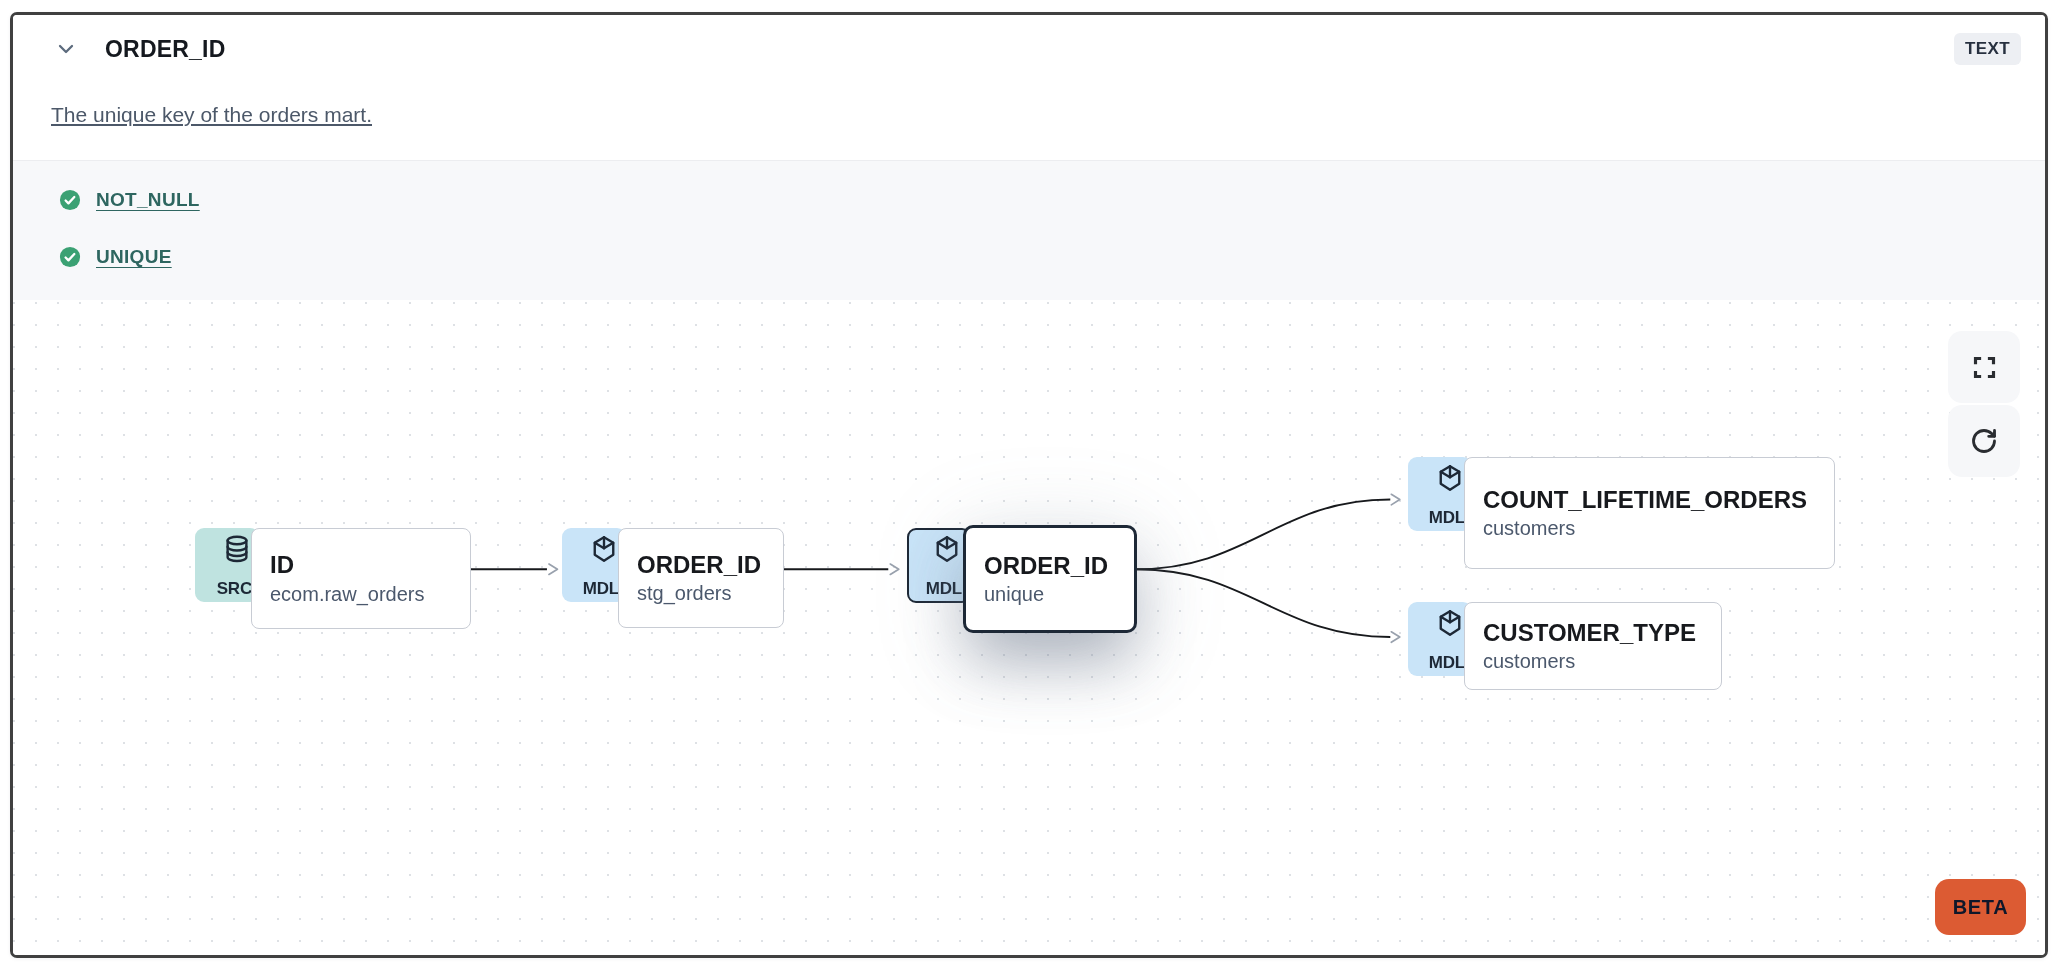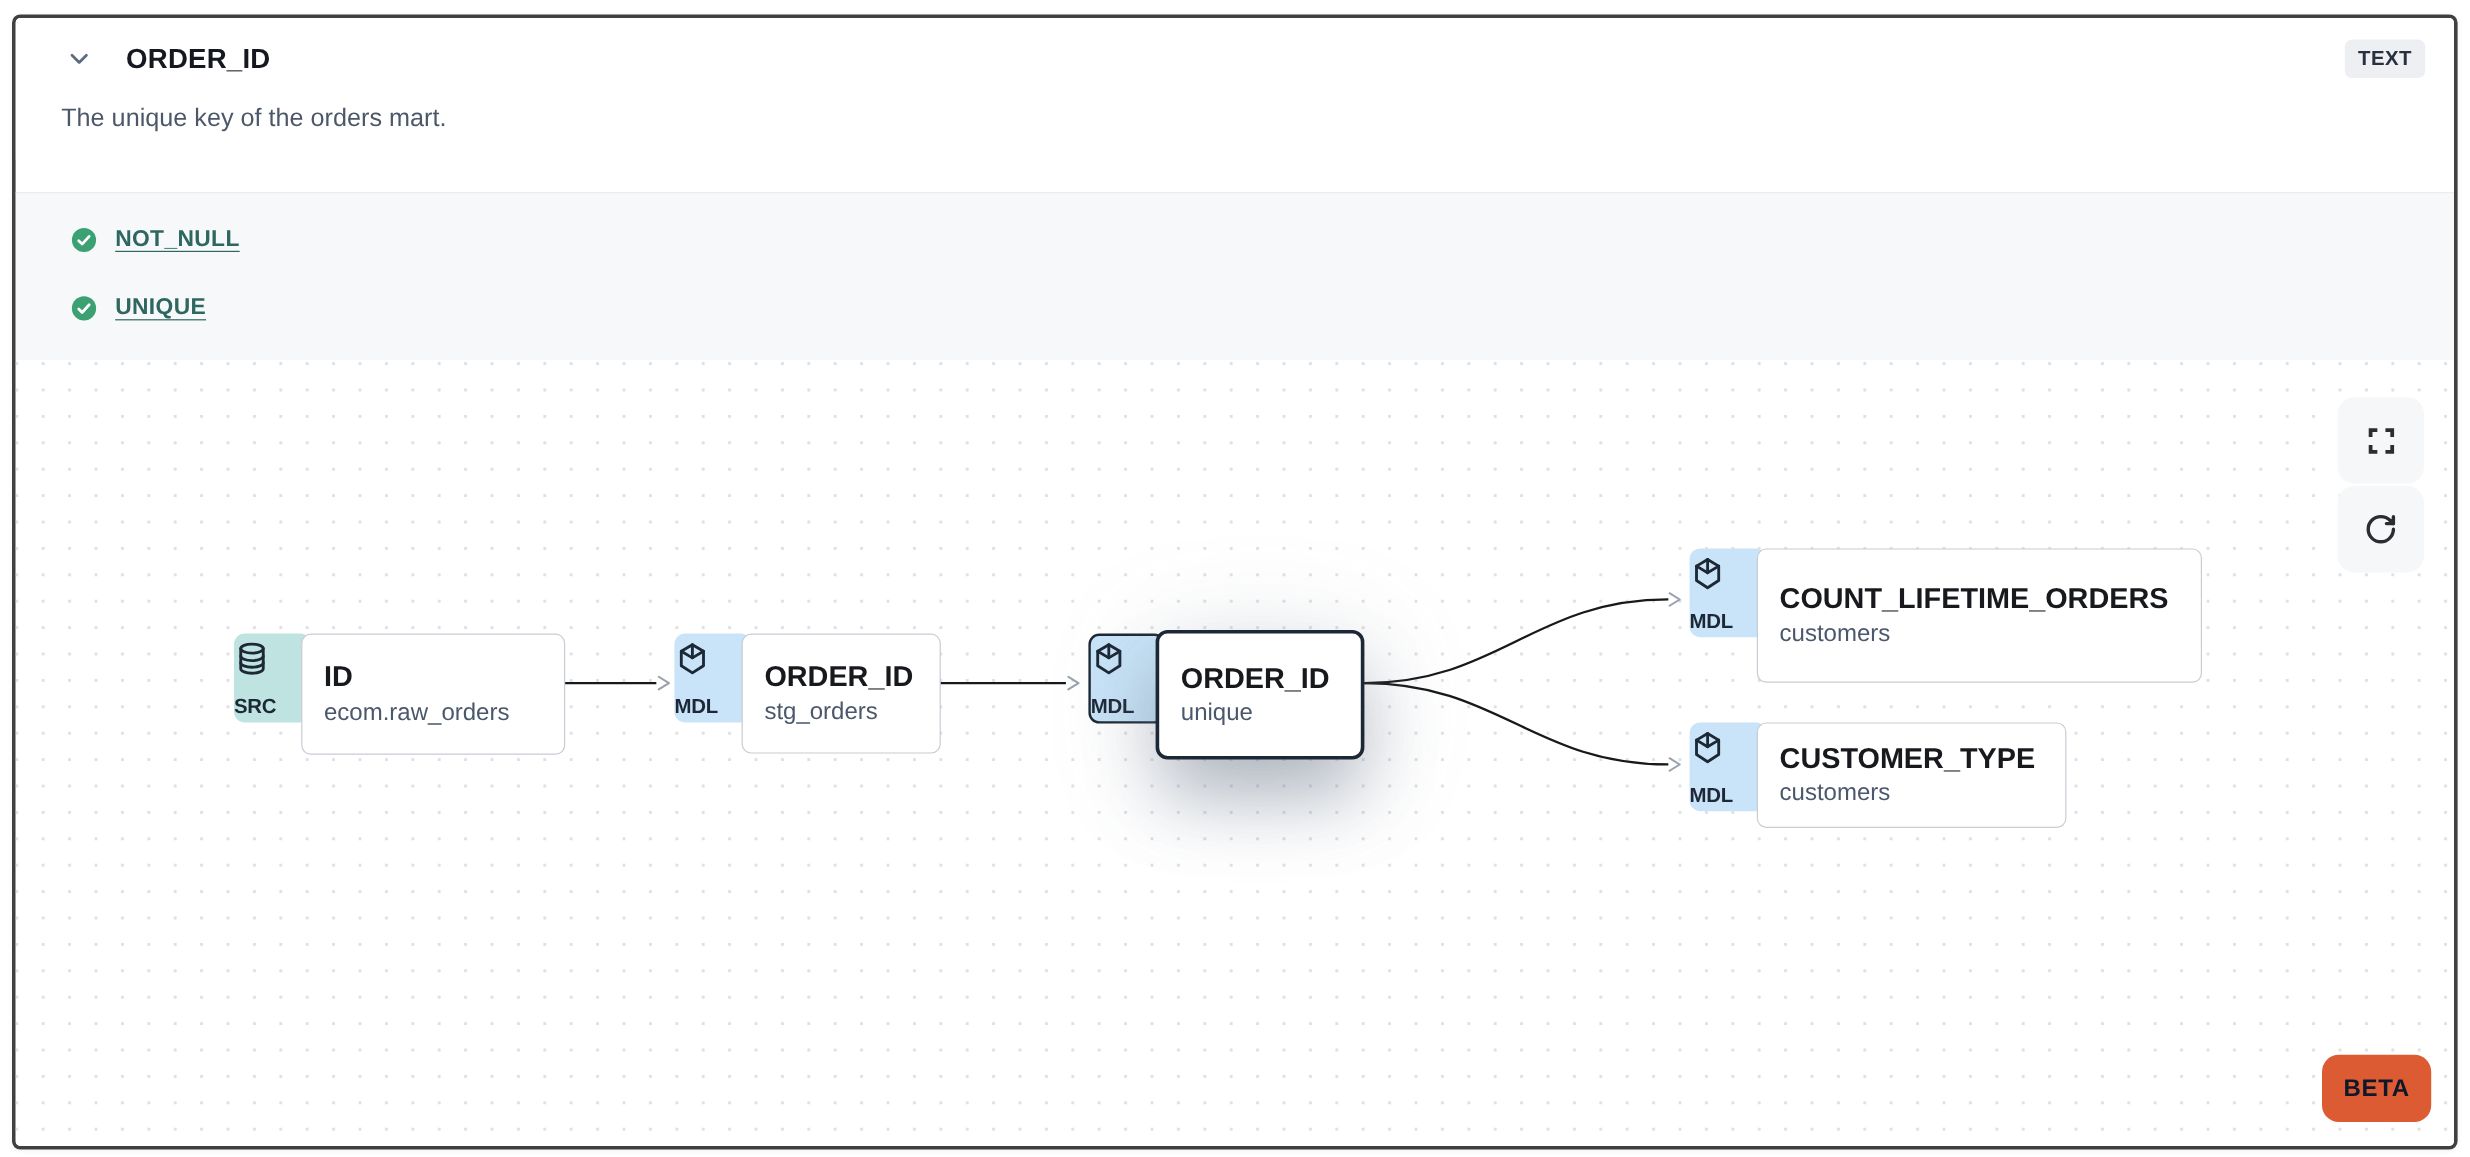--- a/index.html
+++ b/index.html
@@ -18,21 +18,21 @@
   .chevron-btn {
     width:30px; height:30px; border:none; background:transparent; cursor:pointer;
     display:flex; align-items:center; justify-content:center; margin-right:24px;
   }
   .page-title { font-size:23px; font-weight:600; color:#15191f; letter-spacing:.2px; }
   .type-badge {
     margin-left:auto; background:#edeff3; color:#27303f;
     font-size:17px; font-weight:600; letter-spacing:.4px;
     padding:6px 11px; border-radius:6px;
   }
-  .description { margin-top:20px; font-size:21px; color:#4c5869; }
+  .description { margin-top:36px; font-size:21px; color:#4c5869;text-decoration:underline; }
 
   
   .tests-section {
     height:140px; background:#f7f8fa; border-top:1px solid #ecedf0;
     padding:27px 0 0 46px; display:flex; flex-direction:column; gap:33px;margin-top:27px;
   }
   .test-row { display:flex; align-items:center; gap:15px; height:24px; }
   .test-link {
     font-size:19px; font-weight:600; letter-spacing:.3px;
     color:#2e6660; text-decoration:underline; text-underline-offset:4px; cursor:pointer;
@@ -45,21 +45,21 @@
     background-size:22px 22px; background-position:12px 14px;
     overflow:hidden;
   }
   .edges-svg { position:absolute; inset:0; width:100%; height:100%; }
 
   
   .node { position:absolute; display:flex; align-items:flex-start; cursor:pointer; }
   .node-badge {
     width:64px; height:74px; border-radius:9px; flex:none;
     background:#c9e4f8; color:#1d2836;
-    display:flex; flex-direction:column; align-items:flex-start; justify-content:center; gap:16px;
+    display:flex; flex-direction:column; align-items:flex-end; justify-content:center; gap:16px;
     padding-right:7px;
   }
   .node-badge.src { background:#bfe3e0; }
   .badge-label { font-size:17px; font-weight:600; letter-spacing:-.2px; line-height:1; }
   .node-box {
     margin-left:-8px; background:#fff; border:1px solid #c8ccd4; border-radius:8px;
     display:flex; flex-direction:column; justify-content:center; padding:0 18px;
     position:relative;
   }
   .node-title { font-size:24px; font-weight:600; color:#17191d; white-space:nowrap; line-height:1.15; }

